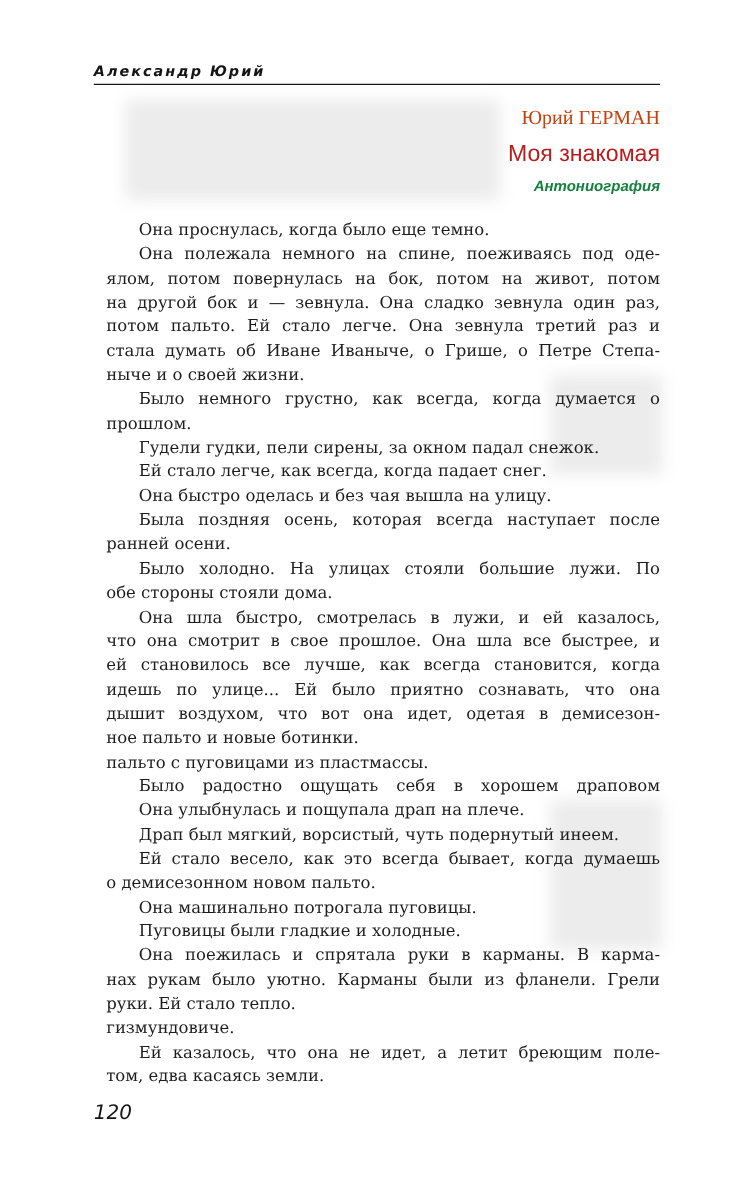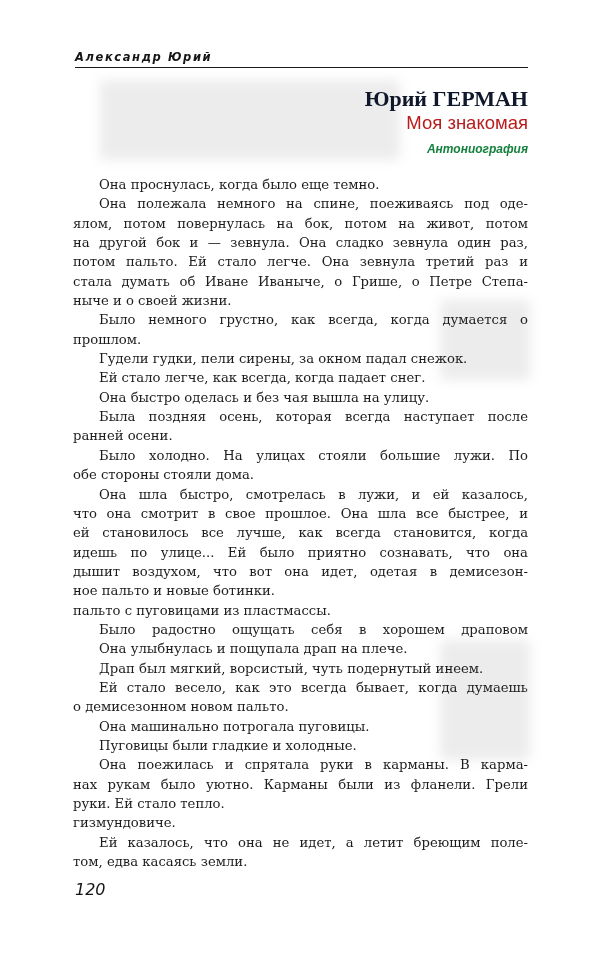--- a/index.html
+++ b/index.html
@@ -12,31 +12,31 @@
   .bleed {
     position: absolute; background: #ececec; filter: blur(6px); border-radius: 4px;
   }
   .running-head {
     position: absolute; left: 75px; top: 50px; width: 453px;
     font-family: "DejaVu Sans", sans-serif; font-style: italic; font-weight: bold;
     font-size: 11.5px; letter-spacing: 1.6px; color: #151515;
     border-bottom: 1.5px solid #1a1a1a; padding-bottom: 3px; line-height: 14px;
   }
   .title-block { position: absolute; right: 72px; text-align: right; }
-  .author { top: 86px; font-family: "Liberation Serif", serif; font-size: 22px; color: #0f172a; font-weight: bold; }
+  .author { top: 86px; font-family: "Liberation Serif", serif; font-size: 16px; color: #c2410c; }
   .title { top: 112px; font-family: "Liberation Sans", sans-serif; font-size: 18.5px; color: #b91c1c; }
   .subtitle { top: 142px; font-family: "Liberation Sans", sans-serif; font-style: italic; font-weight: bold; font-size: 12px; color: #15803d; }
 
   .body-text {
     position: absolute; left: 73px; top: 175px; width: 455px;
     font-family: "DejaVu Serif", serif; font-size: 13.2px; line-height: 19.35px;
   }
   .line {
     display: block; white-space: nowrap; text-align: justify; text-align-last: justify;
-    height: 19.35px; overflow: visible;
+    height: 19.35px; overflow: visible; margin-left: 12px;
   }
   .line.last { text-align-last: left; }
   .line.indent { padding-left: 26px; }
   .page-number {
     position: absolute; left: 75px; top: 880px;
     font-family: "DejaVu Sans", sans-serif; font-style: italic; font-size: 16px; color: #151515;
   }
 </style>
 </head>
 <body>

